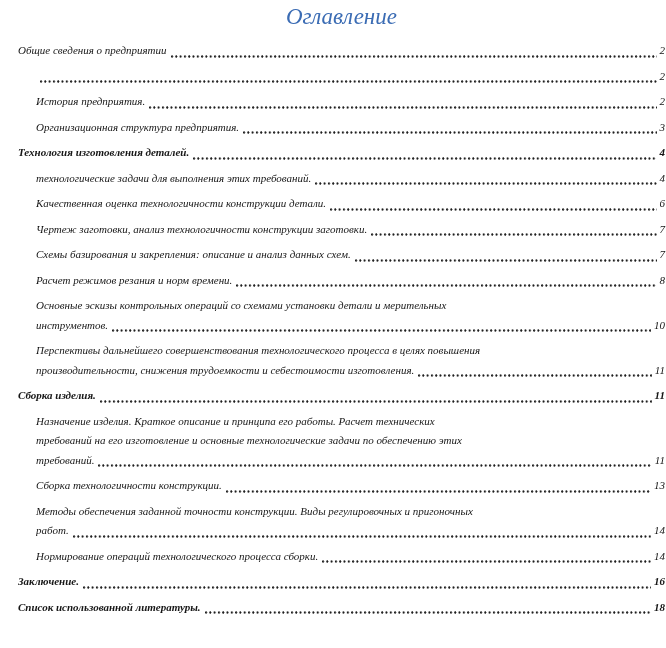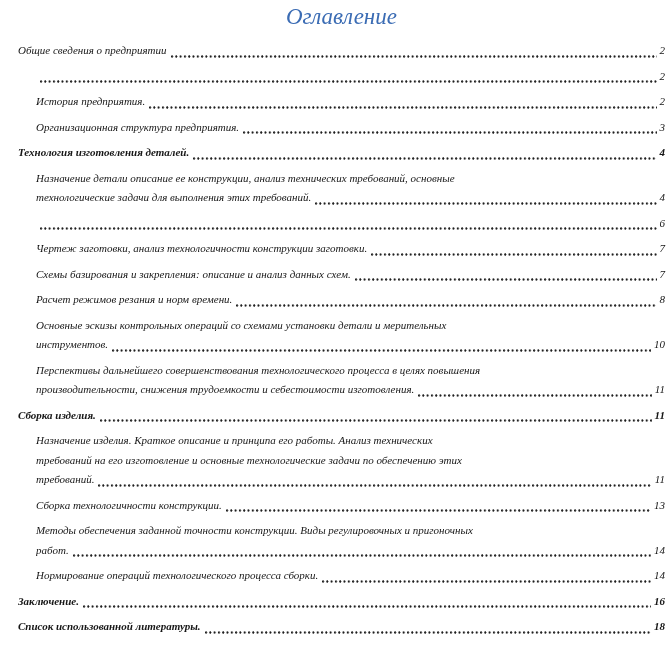--- a/index.html
+++ b/index.html
@@ -94,29 +94,29 @@
         </div>
       </div>
       <div class="toc-entry level1 bold">
         <div class="lastline">
           <span class="txt">Технология изготовления деталей.</span>
           <span class="leader"></span>
           <span class="num">4</span>
         </div>
       </div>
       <div class="toc-entry level2">
-        <div class="tline">Назначение детали описание ее конструкции, анализ технических требований, основные</div>
         <div class="lastline">
           <span class="txt">технологические задачи для выполнения этих требований.</span>
           <span class="leader"></span>
           <span class="num">4</span>
         </div>
       </div>
       <div class="toc-entry level2">
         <div class="lastline">
+          <span class="txt">Качественная оценка технологичности конструкции детали.</span>
           <span class="leader"></span>
           <span class="num">6</span>
         </div>
       </div>
       <div class="toc-entry level2">
         <div class="lastline">
           <span class="txt">Чертеж заготовки, анализ технологичности конструкции заготовки.</span>
           <span class="leader"></span>
           <span class="num">7</span>
         </div>
@@ -152,21 +152,21 @@
         </div>
       </div>
       <div class="toc-entry level1 bold">
         <div class="lastline">
           <span class="txt">Сборка изделия.</span>
           <span class="leader"></span>
           <span class="num">11</span>
         </div>
       </div>
       <div class="toc-entry level2">
-        <div class="tline">Назначение изделия. Краткое описание и принципа его работы. Анализ технических</div>
+        <div class="tline">Назначение изделия. Краткое описание и принципа его работы. Расчет технических</div>
         <div class="tline">требований на его изготовление и основные технологические задачи по обеспечению этих</div>
         <div class="lastline">
           <span class="txt">требований.</span>
           <span class="leader"></span>
           <span class="num">11</span>
         </div>
       </div>
       <div class="toc-entry level2">
         <div class="lastline">
           <span class="txt">Сборка технологичности конструкции.</span>

